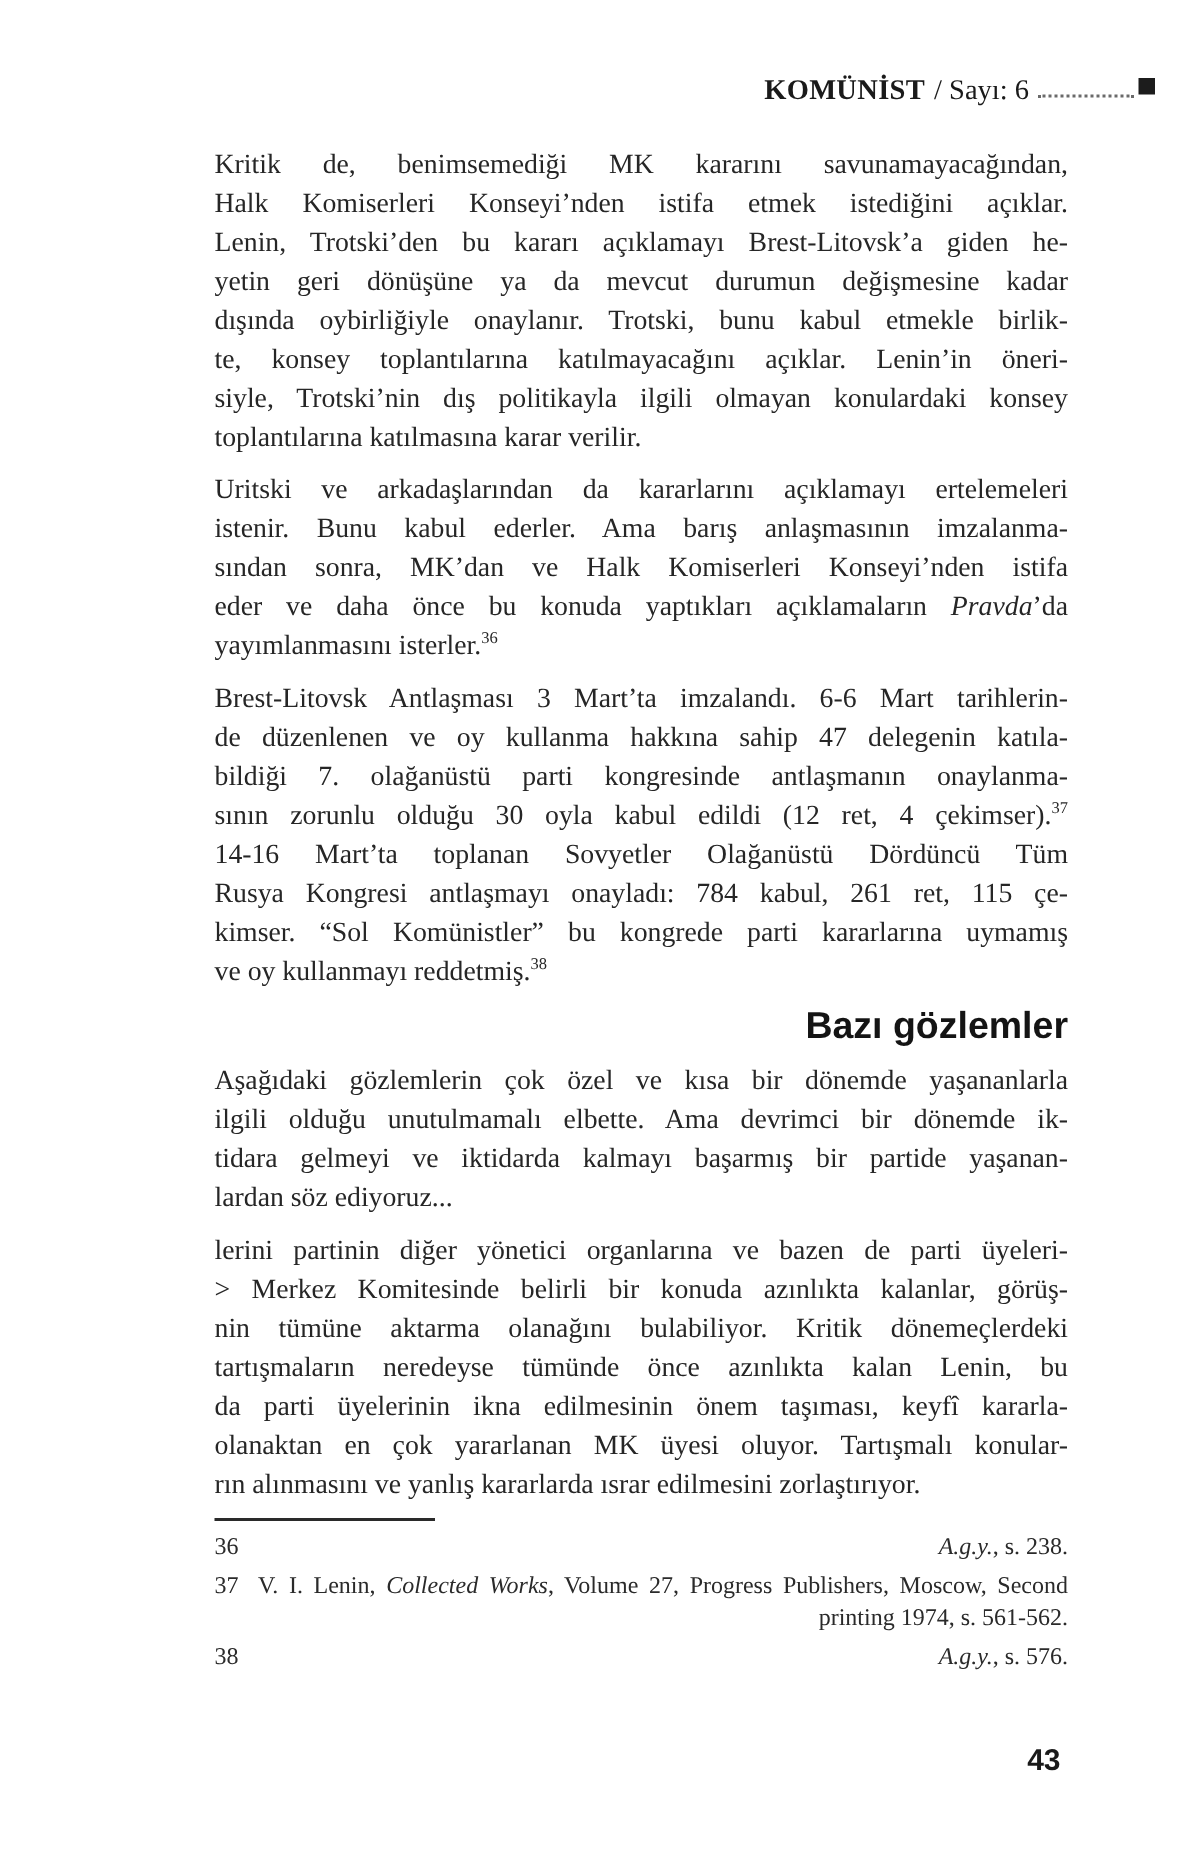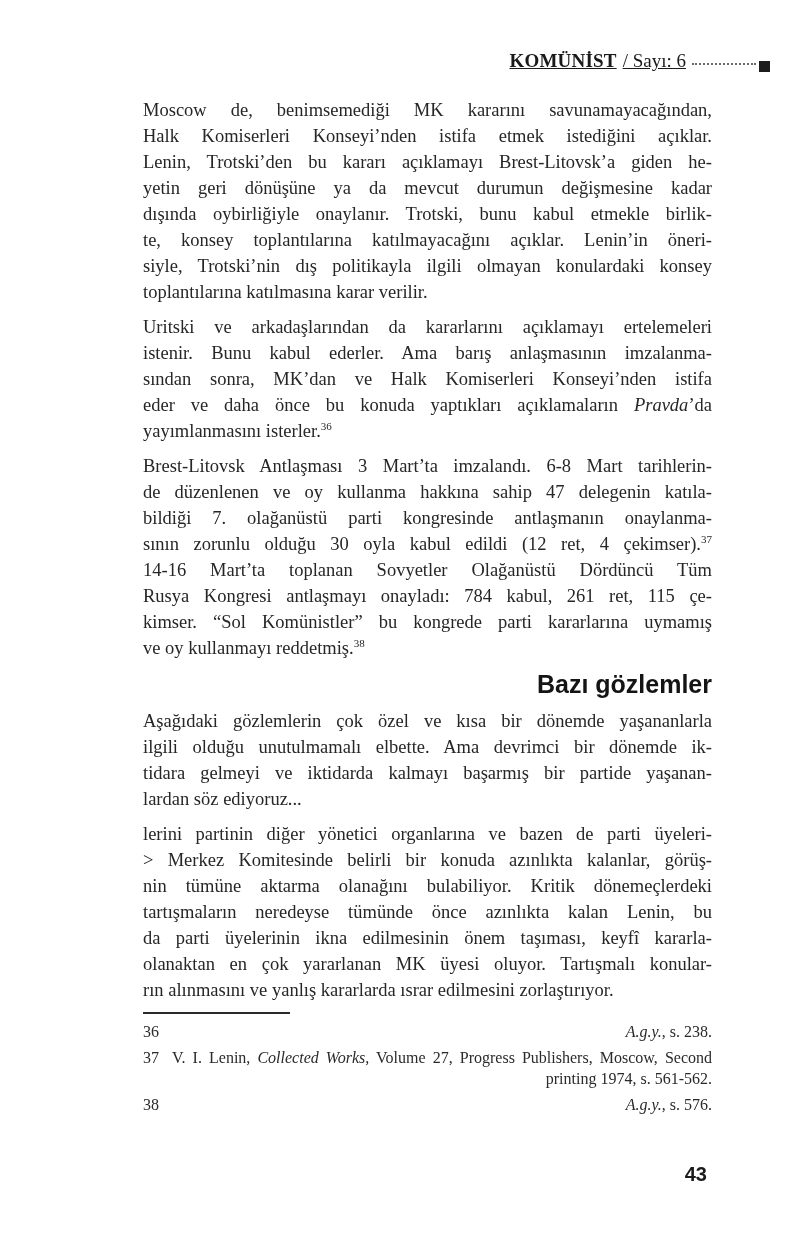--- a/index.html
+++ b/index.html
@@ -9,25 +9,24 @@
     font-family: "Liberation Serif", serif;
     position: relative;
     overflow: hidden;
   }
   .page { position: absolute; inset: 0; }
 
   
   .running-header {
     position: absolute;
     top: 50px; right: 28px;
-    display: flex; align-items: flex-end;
+    display: flex; align-items: flex-start;
     color: #1a1a1a;
     font-size: 19px;
     white-space: nowrap;
-    text-decoration: underline;
   }
   .journal-title { font-weight: bold; letter-spacing: 0.2px; }
   .issue-label { margin-left: 6px; }
   .dotted-leader {
     width: 64px; height: 0;
     border-bottom: 2px dotted #6a6a6a;
     margin: 6px 3px 0 6px;
     align-self: center;
   }
   .header-square {
@@ -104,38 +103,38 @@
   <div class="running-header">
     <span class="journal-title">KOMÜNİST</span>
     <span class="issue-label">/ Sayı: 6</span>
     <span class="dotted-leader"></span>
     <span class="header-square"></span>
   </div>
 
   <div class="text-column">
     <div id="paragraphs-root">
         <div class="para">
-          <div class="tline">Moscow de, benimsemediği MK kararını savunamayacağından,</div>
+          <div class="tline">Kritik de, benimsemediği MK kararını savunamayacağından,</div>
           <div class="tline">Halk Komiserleri Konseyi’nden istifa etmek istediğini açıklar.</div>
           <div class="tline">Lenin, Trotski’den bu kararı açıklamayı Brest-Litovsk’a giden he-</div>
           <div class="tline">yetin geri dönüşüne ya da mevcut durumun değişmesine kadar</div>
           <div class="tline">dışında oybirliğiyle onaylanır. Trotski, bunu kabul etmekle birlik-</div>
           <div class="tline">te, konsey toplantılarına katılmayacağını açıklar. Lenin’in öneri-</div>
           <div class="tline">siyle, Trotski’nin dış politikayla ilgili olmayan konulardaki konsey</div>
           <div class="tline final">toplantılarına katılmasına karar verilir.</div>
         </div>
         <div class="para">
           <div class="tline">Uritski ve arkadaşlarından da kararlarını açıklamayı ertelemeleri</div>
           <div class="tline">istenir. Bunu kabul ederler. Ama barış anlaşmasının imzalanma-</div>
           <div class="tline">sından sonra, MK’dan ve Halk Komiserleri Konseyi’nden istifa</div>
           <div class="tline">eder ve daha önce bu konuda yaptıkları açıklamaların <em>Pravda</em>’da</div>
           <div class="tline final">yayımlanmasını isterler.<sup>36</sup></div>
         </div>
         <div class="para">
-          <div class="tline">Brest-Litovsk Antlaşması 3 Mart’ta imzalandı. 6-8 Mart tarihlerin-</div>
+          <div class="tline">Brest-Litovsk Antlaşması 3 Mart’ta imzalandı. 6-6 Mart tarihlerin-</div>
           <div class="tline">de düzenlenen ve oy kullanma hakkına sahip 47 delegenin katıla-</div>
           <div class="tline">bildiği 7. olağanüstü parti kongresinde antlaşmanın onaylanma-</div>
           <div class="tline">sının zorunlu olduğu 30 oyla kabul edildi (12 ret, 4 çekimser).<sup>37</sup></div>
           <div class="tline">14-16 Mart’ta toplanan Sovyetler Olağanüstü Dördüncü Tüm</div>
           <div class="tline">Rusya Kongresi antlaşmayı onayladı: 784 kabul, 261 ret, 115 çe-</div>
           <div class="tline">kimser. “Sol Komünistler” bu kongrede parti kararlarına uymamış</div>
           <div class="tline final">ve oy kullanmayı reddetmiş.<sup>38</sup></div>
         </div>
         <div class="section-heading">Bazı gözlemler</div>
         <div class="para">

